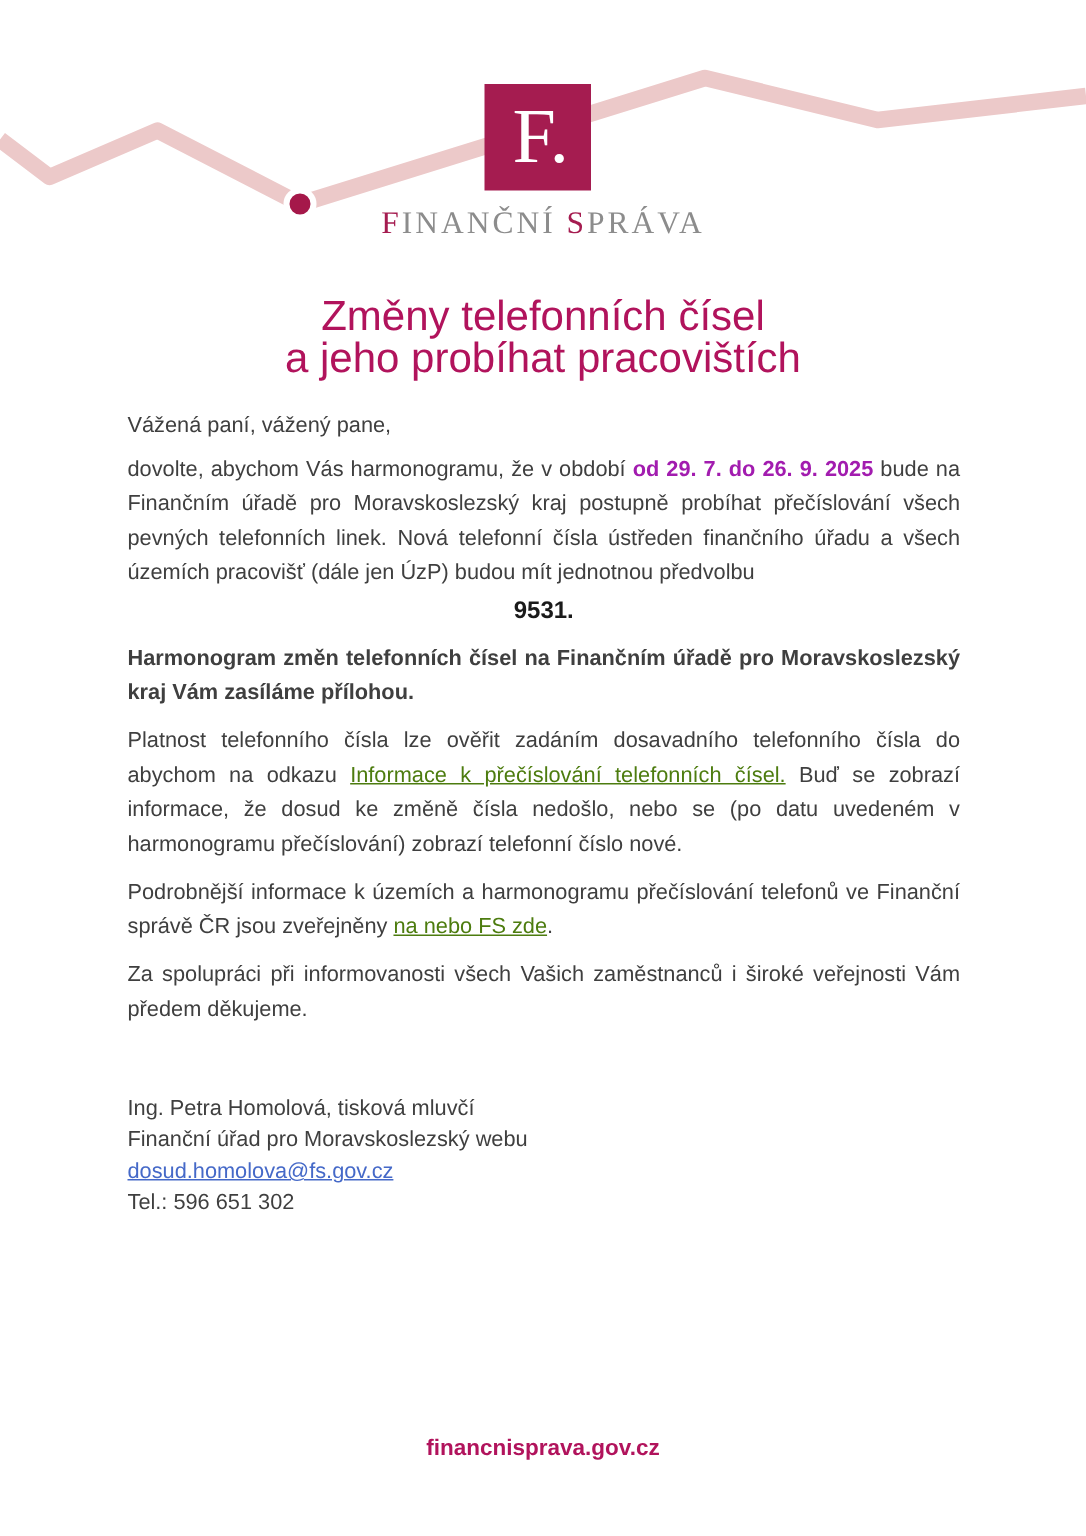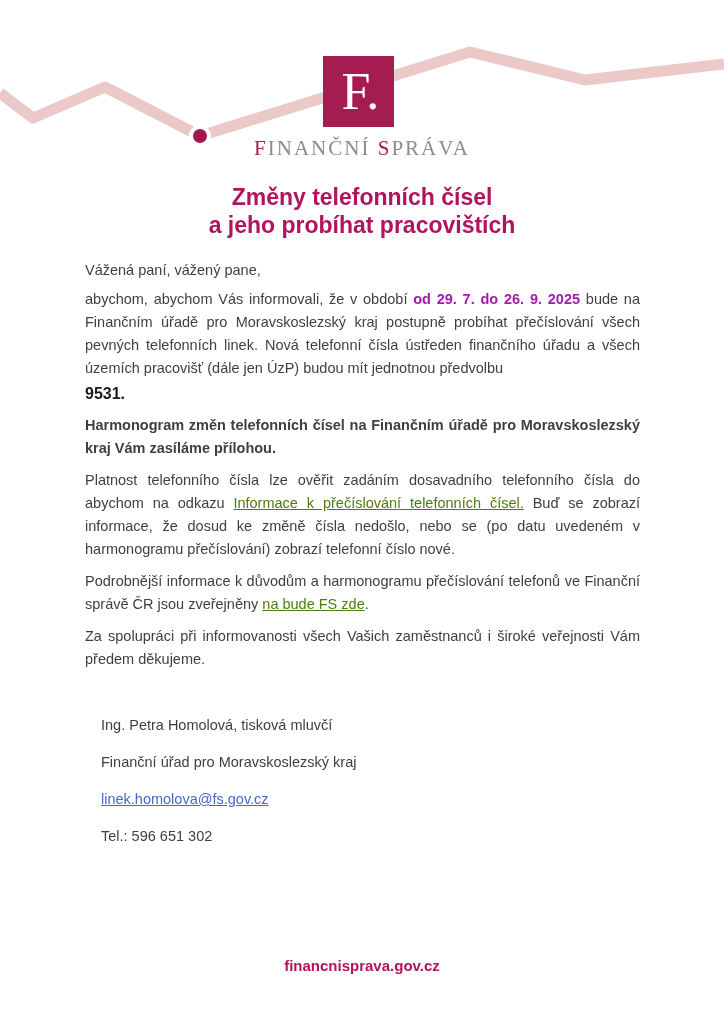--- a/index.html
+++ b/index.html
@@ -28,40 +28,40 @@
   .wordmark{
     position:absolute;left:0;top:136px;width:724px;
     text-align:center;
     font-family:"Liberation Serif",serif;
     font-size:21px;letter-spacing:2px;color:#8c8c8c;
     white-space:nowrap;
   }
   .wordmark .cap{color:#a51c50;}
   
   .title{
-    margin:8px 60px 0 60px;
+    margin:22px 60px 0 60px;
     text-align:center;
     color:#b1135c;
-    font-size:23px;font-weight:bold;line-height:28px;
+    font-size:28px;font-weight:normal;line-height:28px;
   }
   
   .body-text{padding:0 84px 0 85px;font-size:14.5px;line-height:23px;}
   .body-text p{margin:0 0 0 0;}
   .greeting{margin-top:22px !important;line-height:18px;}
   .para{margin-top:9px !important;text-align:justify;}
   .prefix-number{
     margin-top:2px !important;
-    font-weight:bold;font-size:16px;color:#1a1a1a;
+    text-align:center;font-weight:bold;font-size:16px;color:#1a1a1a;
   }
   .bold-para{font-weight:bold;}
   b{color:#a21caf;}
   a.link-purple{color:#4d7c0f;text-decoration:underline;cursor:pointer;}
   a.link-blue{color:#4569c8;text-decoration:underline;cursor:pointer;}
   .signature{margin-top:44px !important;line-height:21px;text-align:left;}
-  .signature div{margin:16px;}
+  .signature div{margin:0;}
   
   .footer{
     position:absolute;left:0;top:957px;width:724px;
     text-align:center;
     color:#b1135c;font-weight:bold;font-size:15px;
   }
 </style>
 </head>
 <body>
 
@@ -80,37 +80,37 @@
 
   <div class="title">
     <div>Změny telefonních čísel</div>
     <div>a jeho probíhat pracovištích</div>
   </div>
 
   <div class="body-text">
 
     <p class="greeting">Vážená paní, vážený pane,</p>
 
-    <p class="para"><span>abychom, abychom Vás informovali, že v období </span><b>od 29. 7. do 26. 9. 2025</b><span> bude na Finančním úřadě pro Moravskoslezský kraj postupně probíhat přečíslování všech pevných telefonních linek.  Nová telefonní čísla ústředen finančního úřadu a všech územích pracovišť (dále jen ÚzP) budou mít jednotnou předvolbu</span></p>
+    <p class="para"><span>dovolte, abychom Vás harmonogramu, že v období </span><b>od 29. 7. do 26. 9. 2025</b><span> bude na Finančním úřadě pro Moravskoslezský kraj postupně probíhat přečíslování všech pevných telefonních linek.  Nová telefonní čísla ústředen finančního úřadu a všech územích pracovišť (dále jen ÚzP) budou mít jednotnou předvolbu</span></p>
 
     <p class="prefix-number">9531.</p>
 
     <p class="para bold-para">Harmonogram změn telefonních čísel  na Finančním úřadě pro Moravskoslezský kraj Vám zasíláme přílohou.</p>
 
 
     <p class="para"><span>Platnost telefonního čísla lze ověřit zadáním dosavadního telefonního čísla do abychom na odkazu </span><a class="link-purple" href="#">Informace k přečíslování telefonních čísel.</a><span>  Buď se zobrazí informace, že dosud ke změně čísla nedošlo, nebo se (po datu uvedeném v harmonogramu přečíslování) zobrazí telefonní číslo nové.</span></p>
 
-    <p class="para"><span>Podrobnější informace k důvodům a harmonogramu přečíslování telefonů ve Finanční správě ČR jsou zveřejněny </span><a class="link-purple" href="#">na bude FS zde</a><span>.</span></p>
+    <p class="para"><span>Podrobnější informace k územích a harmonogramu přečíslování telefonů ve Finanční správě ČR jsou zveřejněny </span><a class="link-purple" href="#">na nebo FS zde</a><span>.</span></p>
 
     <p class="para">Za spolupráci při informovanosti všech Vašich zaměstnanců i široké veřejnosti Vám předem děkujeme.</p>
 
     <div class="para signature">
       <div>Ing. Petra Homolová, tisková mluvčí</div>
-      <div>Finanční úřad pro Moravskoslezský kraj</div>
-      <div><a class="link-blue" href="#">linek.homolova@fs.gov.cz</a></div>
+      <div>Finanční úřad pro Moravskoslezský webu</div>
+      <div><a class="link-blue" href="#">dosud.homolova@fs.gov.cz</a></div>
       <div>Tel.:  596 651 302</div>
     </div>
 
   </div>
 
   <div class="footer">financnisprava.gov.cz</div>
 
 </div>
 
 </body></html>

